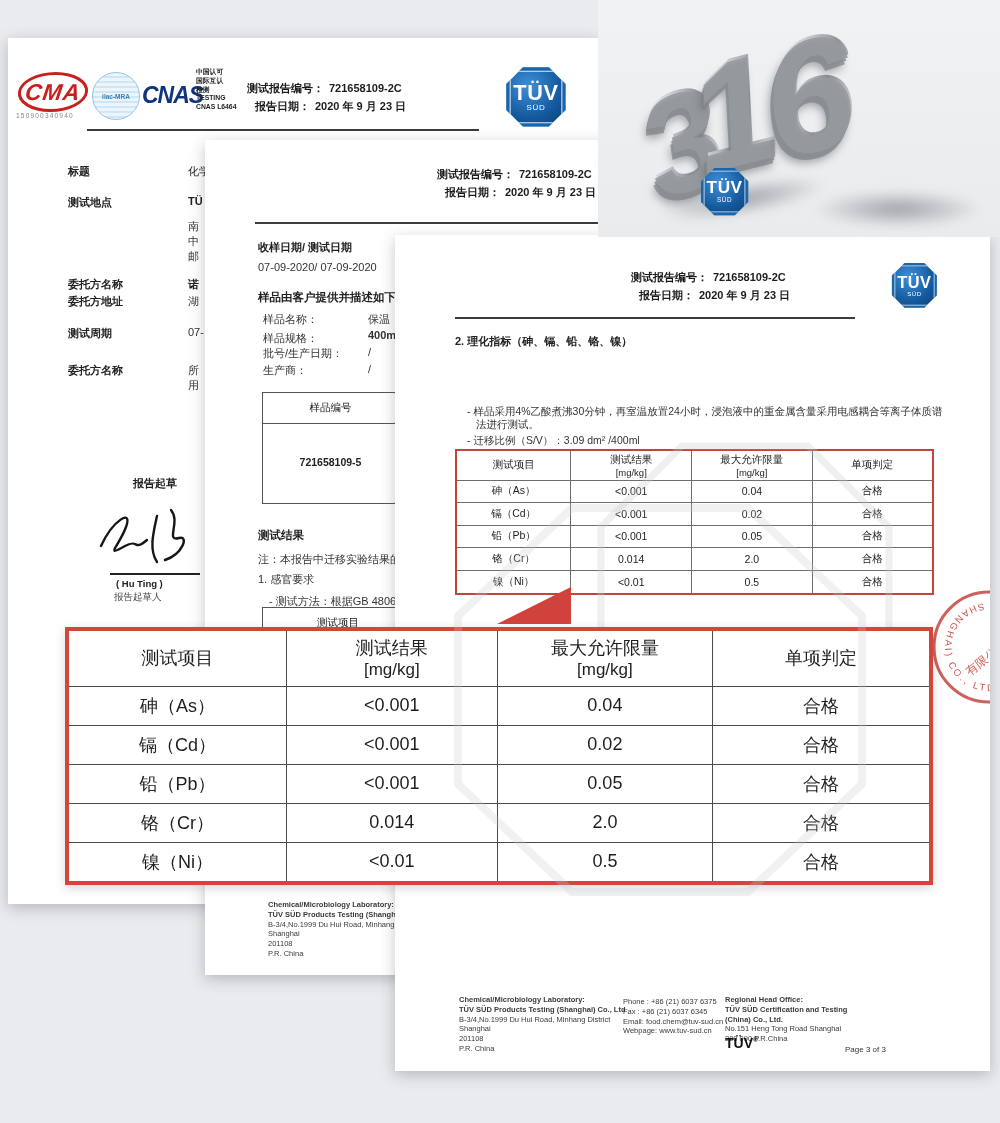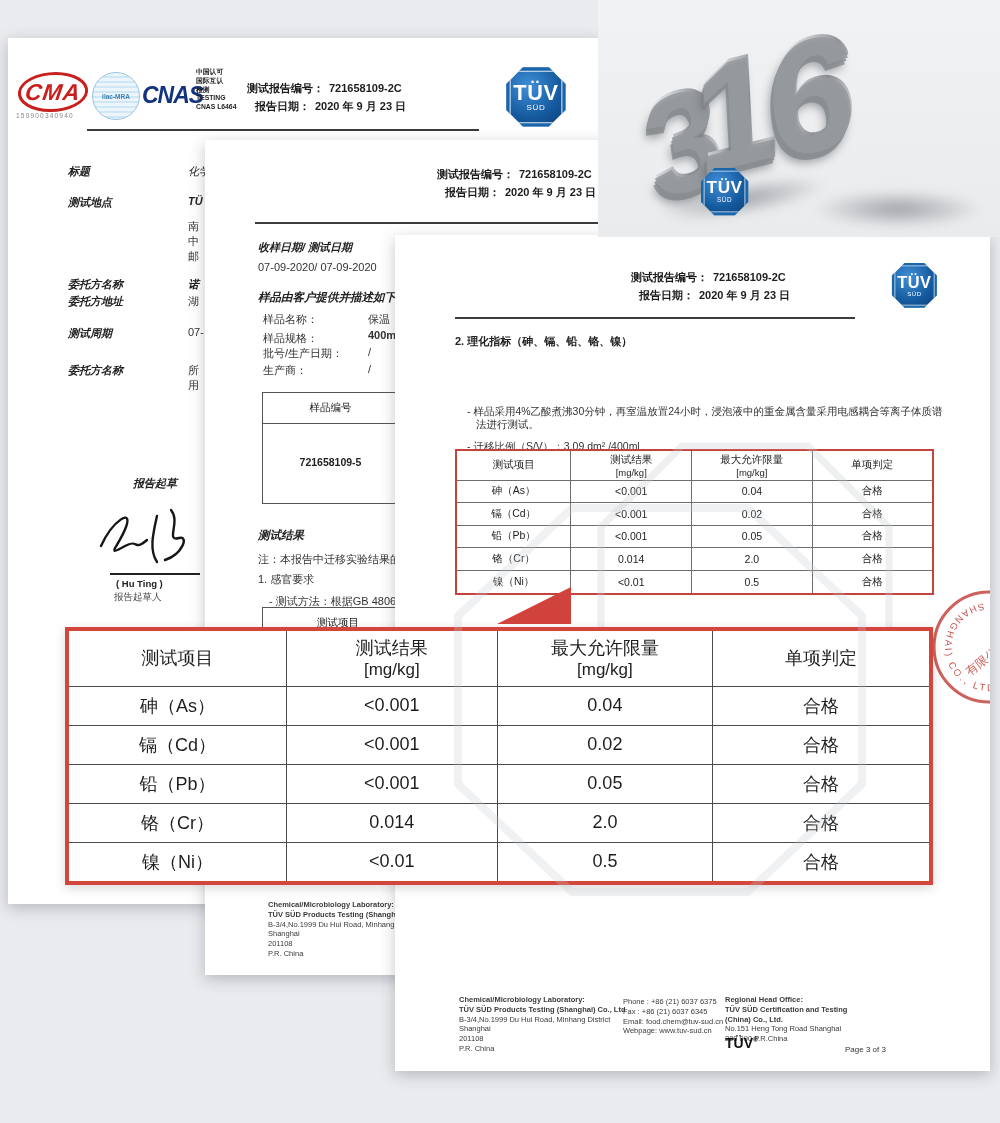--- a/index.html
+++ b/index.html
@@ -1,20 +1,20 @@
 <!DOCTYPE html>
 <html><head>
 <meta charset="utf-8">
 <style>
   html,body{margin:0;padding:0;background:#dfe2e5;}
   .stage{position:relative;width:1000px;height:1123px;overflow:hidden;background:#e9ebee;
          font-family:"Liberation Sans","DejaVu Sans",sans-serif;color:#2b2b2b;}
   .abs{position:absolute;}
   .doc{position:absolute;background:#fff;box-shadow:0 4px 14px rgba(50,55,65,.28);}
-  .lbl{font-weight:bold;font-size:11px;color:#222;font-style:italic;}
+  .lbl{font-weight:bold;font-size:11px;color:#222;}
   .val{font-size:11px;color:#333;}
   .hline{position:absolute;height:2px;background:#3c3c3c;}
   .rline{font-size:11px;font-weight:bold;color:#1c1c1c;line-height:1.55;white-space:nowrap;}
   .rline .sp{margin-left:5px;}
   
   .tuv{position:absolute;width:6em;height:6em;display:flex;flex-direction:column;align-items:center;justify-content:center;
        clip-path:polygon(29% 2%,71% 2%,98% 29%,98% 71%,71% 98%,29% 98%,2% 71%,2% 29%);
        background:radial-gradient(circle at 38% 32%,#3f8fd8 0%,#155a9e 55%,#0a3a72 100%);
        box-shadow:inset 0 0 0 .45em #1b66ab, inset 0 0 0 .55em #dfeaf4;}
   .tuv .t1{color:#fff;font-weight:bold;font-size:2.1em;letter-spacing:.03em;line-height:1;}
@@ -181,21 +181,21 @@
     <div class="abs rline" style="left:244px;top:52px;">
       <span>报告日期：</span><span class="sp">2020 年 9 月 23 日</span>
     </div>
     <div class="tuv" style="left:496px;top:27px;font-size:7.8px;">
       <span class="t1">TÜV</span>
       <span class="t2">SÜD</span>
     </div>
     <div class="hline" style="left:60px;top:82px;width:400px;height:1.6px;"></div>
     <div class="sect" style="left:60px;top:99px;">2. 理化指标（砷、镉、铅、铬、镍）</div>
     <div class="bullet" style="left:72px;top:170px;width:474px;">- 样品采用4%乙酸煮沸30分钟，再室温放置24小时，浸泡液中的重金属含量采用电感耦合等离子体质谱法进行测试。</div>
-    <div class="bullet" style="left:72px;top:199px;width:474px;margin-top:6px;">- 迁移比例（S/V）：3.09 dm² /400ml</div>
+    <div class="bullet" style="left:72px;top:199px;width:474px;">- 迁移比例（S/V）：3.09 dm² /400ml</div>
 
     <div class="redwrap smallwrap" style="left:60px;top:214px;width:475px;">
       <table class="t-std st">
         <tbody>
             <tr style="height:29px;">
           <th style="width:24%;">测试项目</th>
           <th style="width:25.4%;"><span>测试结果</span><span class="unit">[mg/kg]</span></th>
           <th style="width:25.3%;"><span>最大允许限量</span><span class="unit">[mg/kg]</span></th>
           <th style="width:25.3%;">单项判定</th>
         </tr>

